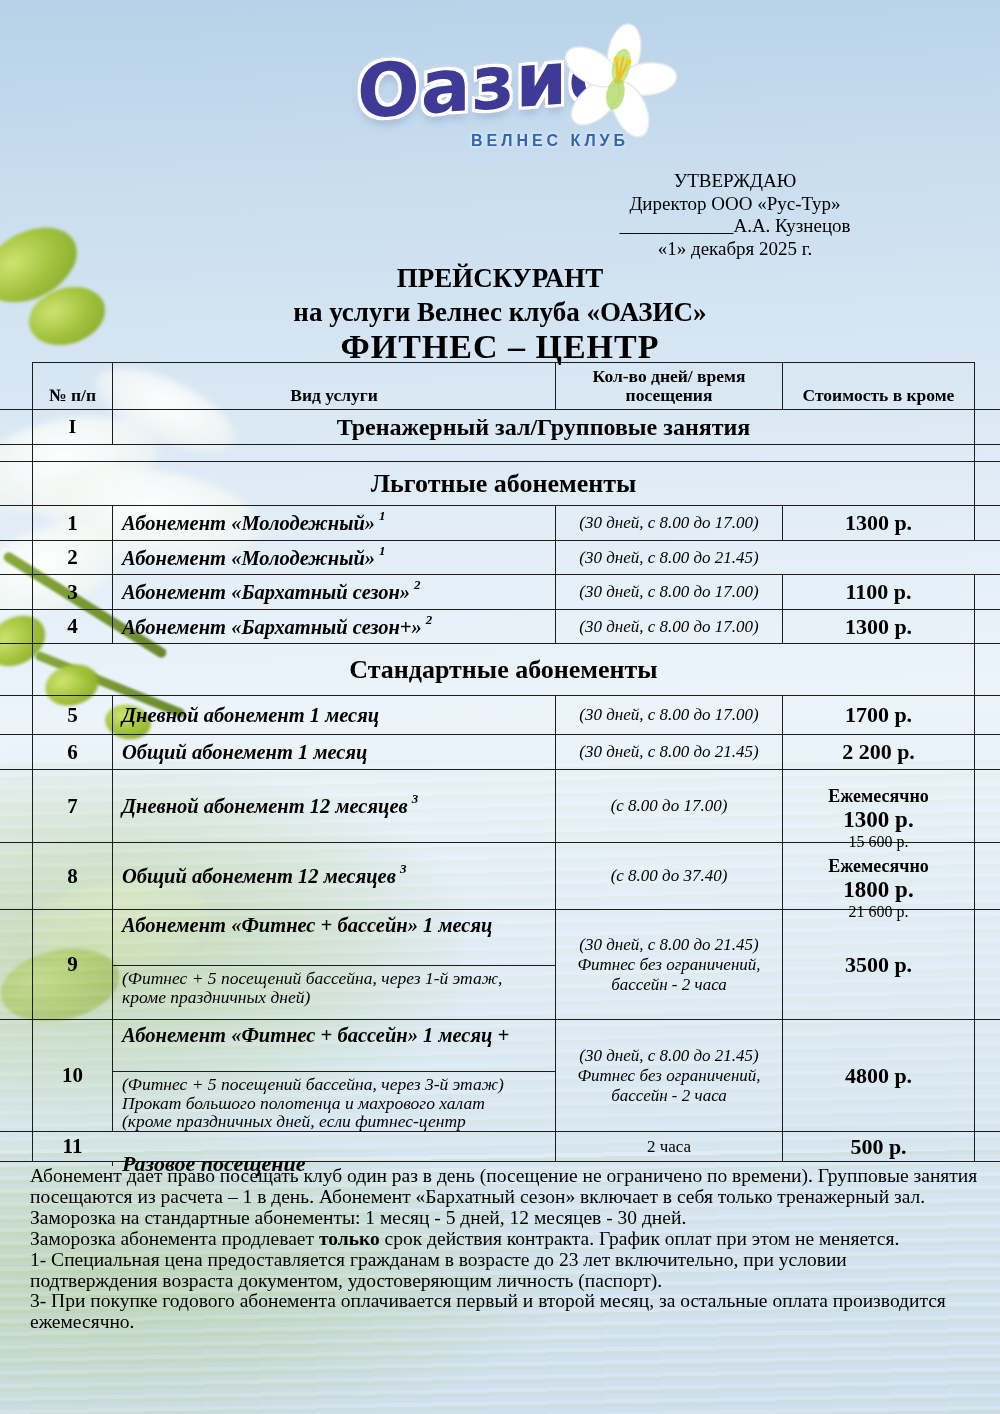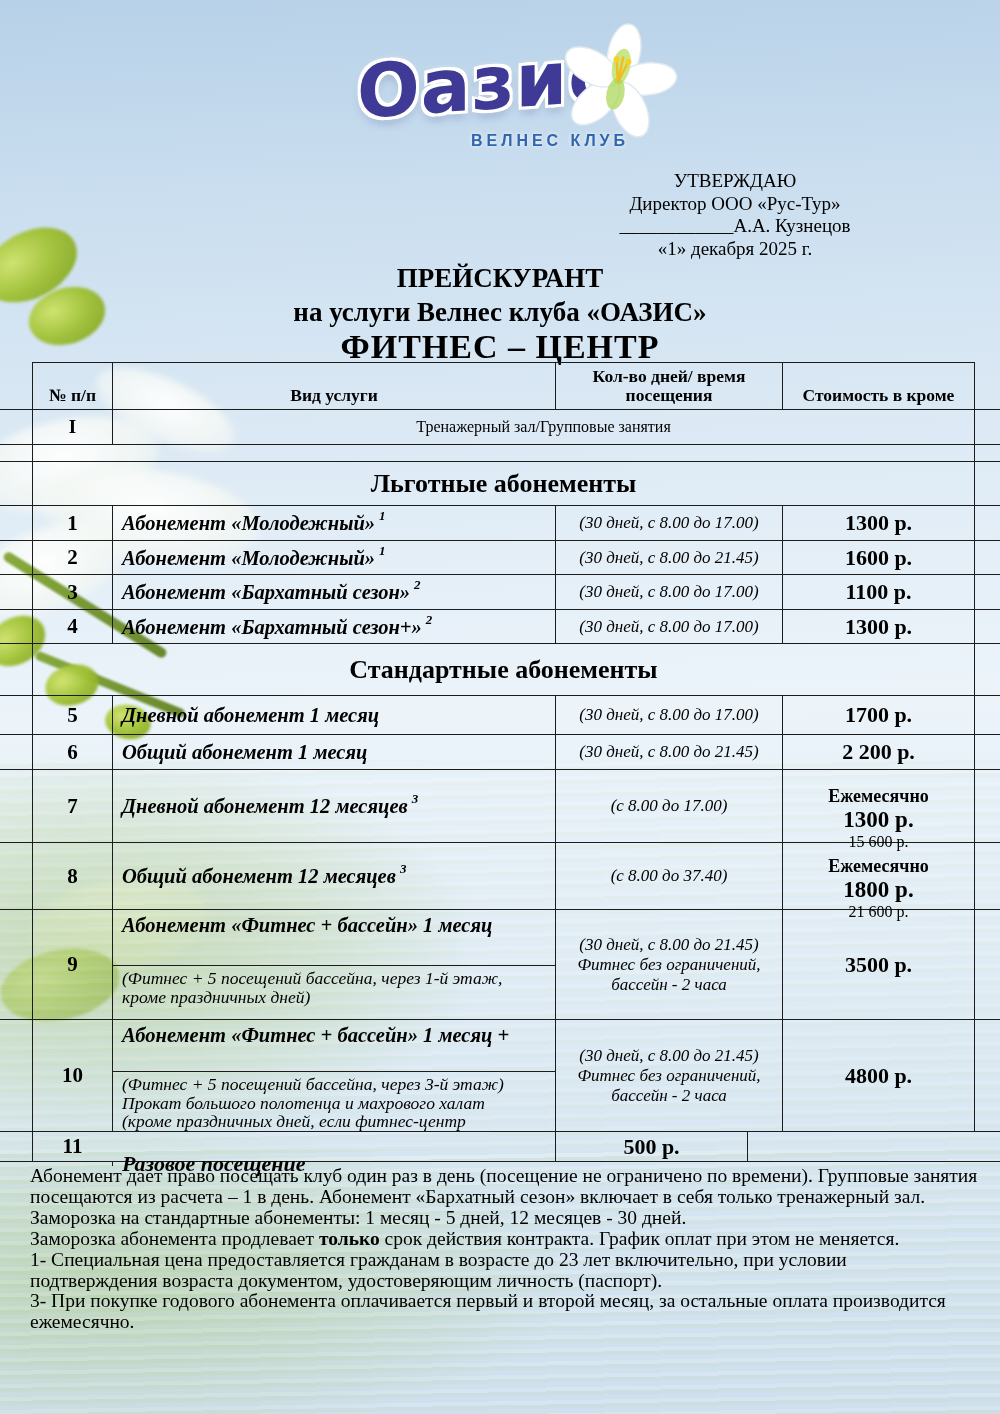--- a/index.html
+++ b/index.html
@@ -58,21 +58,21 @@
   .c{box-sizing:border-box;border-left:1.6px solid #1c1c1c;display:flex;}
   .c.last{border-right:1.6px solid #1c1c1c;}
   .c-num{width:80px;flex:0 0 80px;align-items:center;justify-content:center;font-weight:bold;font-size:21px;}
   .c-serv{width:443px;flex:0 0 443px;align-items:center;padding:2px 6px 2px 9px;font-weight:bold;font-style:italic;font-size:20.5px;line-height:24px;}
   .c-days{width:227px;flex:0 0 227px;align-items:center;justify-content:center;text-align:center;font-style:italic;font-size:17px;line-height:20px;padding:2px 4px;}
   .c-price{width:193px;flex:0 0 193px;align-items:center;justify-content:center;text-align:center;font-weight:bold;font-size:22px;}
   .thead{height:48px;}
   .thead .c{border-top:1.8px solid #1c1c1c;align-items:flex-end;justify-content:center;text-align:center;font-weight:bold;font-style:normal;font-size:17.5px;line-height:19px;padding:13px 2px 4px 2px;}
   .row-I{height:35px;}
   .c-merge{width:863px;flex:0 0 863px;align-items:center;justify-content:center;text-align:center;}
-  .rowI-label{font-size:16px;}
+  .rowI-label{font-size:24px;font-weight:bold;}
   .rowI-num{font-size:19px;font-weight:bold;}
   .spacer-row{height:17px;}
   .c-band{width:943px;flex:0 0 943px;align-items:center;justify-content:center;text-align:center;font-weight:bold;font-size:26px;}
   .band1{height:44px;}
   .band2{height:52px;}
   .h35{height:35px;}.h34{height:34px;}.h39{height:39px;}
   .h73{height:73px;}.h67{height:67px;}
   .h110{height:110px;}.h112{height:112px;}.h30{height:30px;}
   .sup{font-size:13px;font-style:italic;font-weight:bold;margin-left:4px;position:relative;top:-7px;}
   .pre{white-space:pre-line;}
@@ -193,21 +193,20 @@
       <div class="gutR"></div>
     </div>
     <div class="trow h34">
       <div class="gutL"></div>
       <div class="c c-num">2</div>
       <div class="c c-serv">
           <span>Абонемент «Молодежный»</span>
           <span class="sup">1</span>
         </div>
       <div class="c c-days">(30 дней, с 8.00 до 21.45)</div>
-      <div class="c c-price last">1600 р.</div>
       <div class="gutR"></div>
     </div>
     <div class="trow h35">
       <div class="gutL"></div>
       <div class="c c-num">3</div>
       <div class="c c-serv">
           <span>Абонемент «Бархатный сезон»</span>
           <span class="sup">2</span>
         </div>
       <div class="c c-days">(30 дней, с 8.00 до 17.00)</div>
@@ -315,20 +314,21 @@
       <div class="c c-price last">4800 р.</div>
       <div class="gutR"></div>
     </div>
 
     <div class="trow h30">
       <div class="gutL"></div>
       <div class="c c-num">11</div>
       <div class="c c-serv serv-one">
           <span>Разовое посещение</span>
         </div>
+      <div class="c c-days days-upright">2 часа</div>
       <div class="c c-price last">500 р.</div>
       <div class="gutR"></div>
     </div>
 
   </div>
 
   <div class="notes">
     <p>Абонемент дает право посещать клуб один раз в день (посещение не ограничено по времени). Групповые занятия посещаются из расчета – 1 в день. Абонемент «Бархатный сезон» включает в себя только тренажерный зал.</p>
     <p>Заморозка на стандартные абонементы: 1 месяц - 5 дней, 12 месяцев - 30 дней.</p>
     <p><span>Заморозка абонемента продлевает </span><b>только</b><span> срок действия контракта. График оплат при этом не меняется.</span></p>

